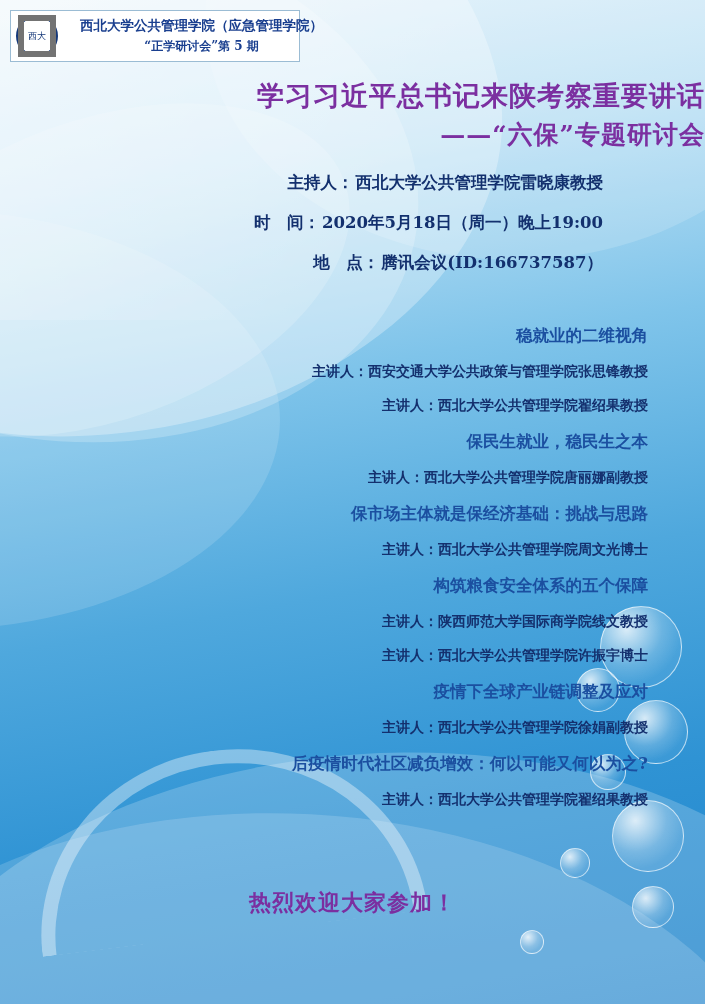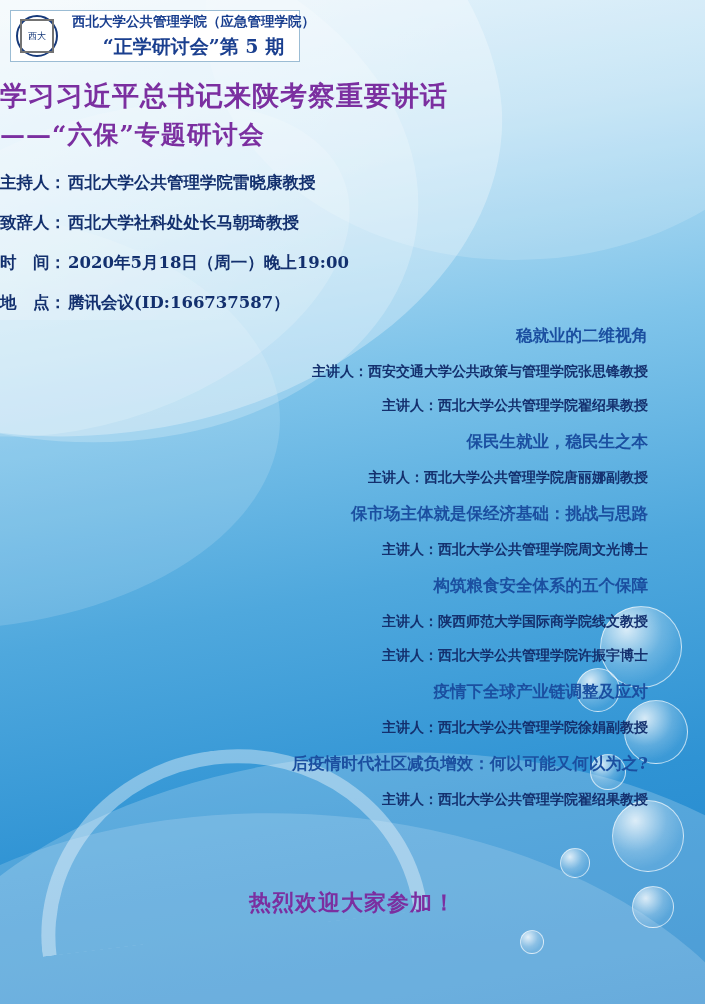--- a/index.html
+++ b/index.html
@@ -112,52 +112,52 @@
     border: 2px solid #16397a;
     display: flex;
     align-items: center;
     justify-content: center;
     flex: none;
     box-sizing: border-box;
   }
   .logo-inner {
     width: 30px;
     height: 30px;
-    border: 2px solid #737373;
+    border: 6px solid #737373;
     color: #16397a;
     font-size: 9px;
     line-height: 30px;
     text-align: center;
     font-family: "DejaVu Serif", serif;
   }
   .header-text {
-    margin-left: 14px;
+    margin-left: 22px;
     color: #1a3f8f;
     font-weight: bold;
     font-family: "DejaVu Serif", serif;
   }
   .header-line1 {
     font-size: 13.5px;
     letter-spacing: 0px;
     white-space: nowrap;
   }
   .header-line2 {
-    font-size: 19px;
+    font-size: 12px;
     margin-top: 3px;
     text-align: center;
     white-space: nowrap;
   }
 
   
   .title-wrap {
     position: absolute;
     left: 0;
     top: 78px;
     width: 705px;
-    text-align: left;
+    text-align: right;
   }
   .title1 {
     font-family: "DejaVu Serif", serif;
     font-weight: bold;
     font-size: 27px;
     color: #7b2fa0;
     letter-spacing: 1px;
   }
   .title2 {
     font-family: "DejaVu Serif", serif;
@@ -167,24 +167,25 @@
     margin-top: 4px;
     letter-spacing: 1px;
   }
 
   
   .meta {
     position: absolute;
     left: 0;
     top: 172px;
     width: 567px;
-    text-align: left;
+    text-align: right;
     color: #13306e;
     font-family: "DejaVu Serif", serif;
     font-weight: bold;
+    padding-left: 36px;
   }
   .meta-row {
     font-size: 16.5px;
     margin-bottom: 18px;
     white-space: nowrap;
   }
   .meta-row .lbl { margin-right: 2px; }
 
   
   .sessions {
@@ -263,23 +264,20 @@
   <div class="title-wrap">
     <div class="title1">学习习近平总书记来陕考察重要讲话</div>
     <div class="title2">——“六保”专题研讨会</div>
   </div>
 
   <div class="meta">
     <div class="meta-row">
       <span class="lbl">主持人：</span><span>西北大学公共管理学院雷晓康教授</span>
     </div>
     <div class="meta-row">
-      <span class="lbl">致辞人：</span><span>西北大学社科处处长马朝琦教授</span>
-    </div>
-    <div class="meta-row">
       <span class="lbl">时　间：</span><span>2020年5月18日（周一）晚上19:00</span>
     </div>
     <div class="meta-row">
       <span class="lbl">地　点：</span><span>腾讯会议(ID:166737587）</span>
     </div>
   </div>
 
   <div class="sessions">
     <div class="session">
       <div class="s-title">稳就业的二维视角</div>

